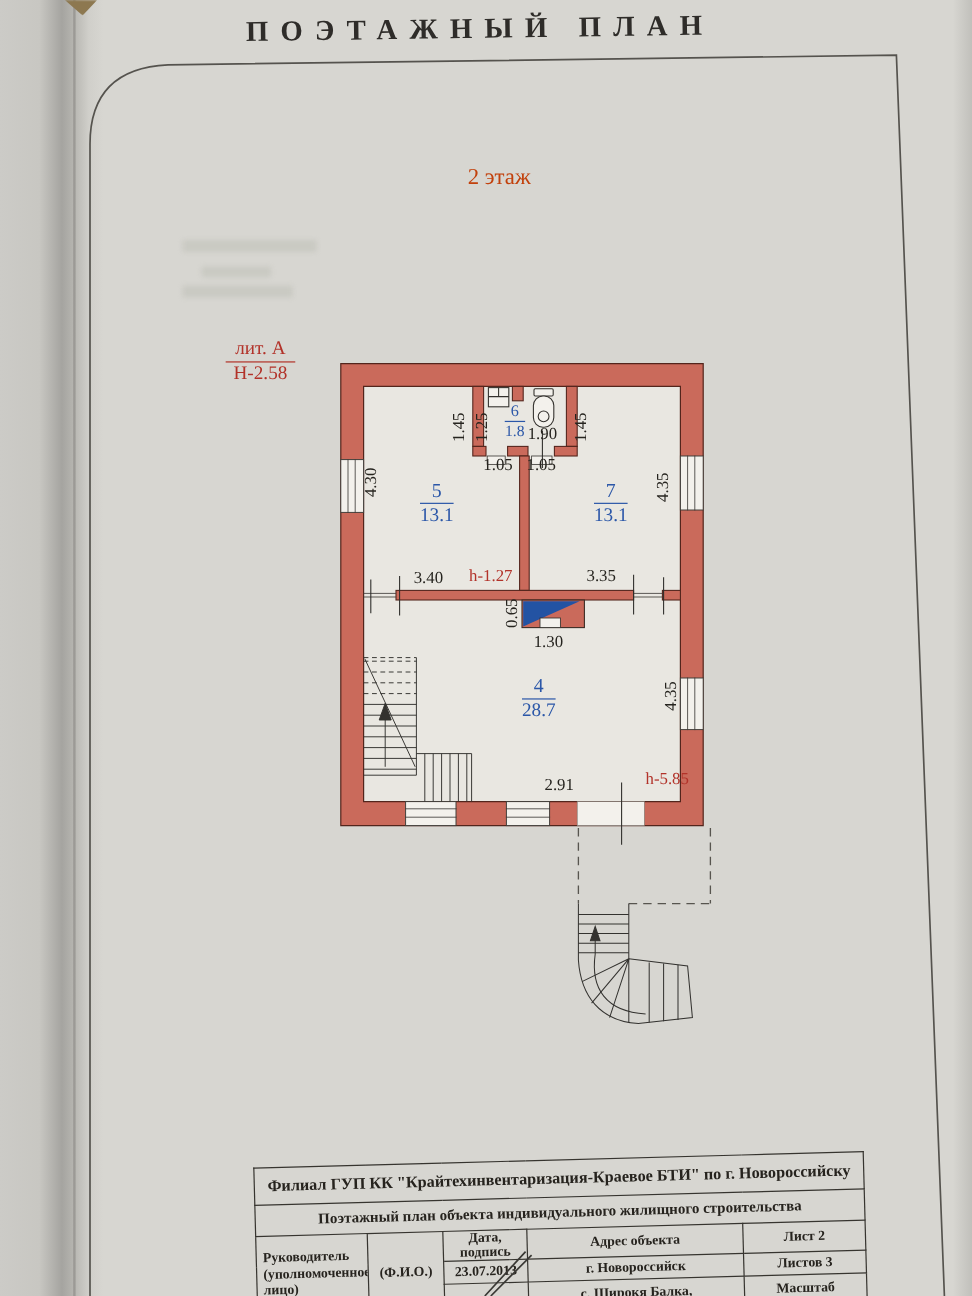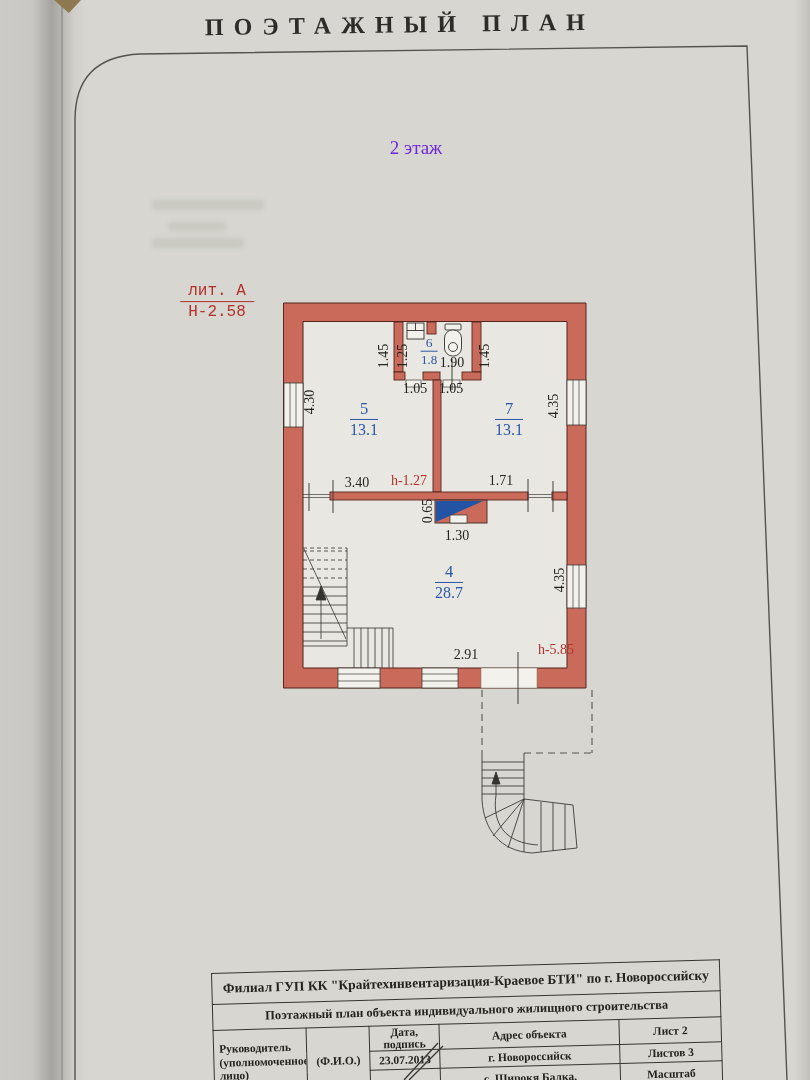--- a/index.html
+++ b/index.html
@@ -12,31 +12,31 @@
   .right-shade{position:absolute;top:0;right:0;width:16px;height:100%;
     background:linear-gradient(90deg,rgba(0,0,0,0) 0%,rgba(60,58,55,.14) 100%);}
   .binding-corner{position:absolute;left:54px;top:0;width:27px;height:13px;background:#8d7850;
     clip-path:polygon(0 0,100% 0,55% 100%);filter:blur(.7px);}
   .bleed{position:absolute;background:rgba(150,156,142,.20);filter:blur(2px);border-radius:2px;}
   svg{position:absolute;left:0;top:0;pointer-events:none;}
 
   
   .abs{position:absolute;transform:translate(-50%,-50%);white-space:nowrap;}
   .title{font-size:24px;font-weight:bold;color:#2e2c29;letter-spacing:.42em;transform:translate(-50%,-50%) rotate(-.8deg);}
-  .floor{font-size:19px;color:#6d28d9;}
+  .floor{font-size:19px;color:#c2410c;}
   .dim{font-size:14px;color:#26241f;}
   .rot{transform:translate(-50%,-50%) rotate(-90deg);}
   .red{color:#b23229;}
   .blue{color:#2b57a8;}
   .rlabel{position:absolute;transform:translate(-50%,-50%);text-align:center;line-height:1.08;}
   .rnum{display:block;border-bottom:1.4px solid currentColor;padding:0 8px 1px;}
   .rarea{display:block;padding-top:1px;}
   .r-big .rnum{font-size:16.5px}.r-big .rarea{font-size:16px}
   .r-sm  .rnum{font-size:13.5px;padding:0 5px 0}.r-sm .rarea{font-size:13px}
-  .liter{font-size:16px;line-height:1.15;font-family:Liberation Mono, monospace;}
+  .liter{font-size:16px;line-height:1.15;}
 
   
   .tb-wrap{position:absolute;left:211px;top:973px;width:509px;
     transform:rotate(-1.55deg);transform-origin:0 0;}
   table{width:100%;border-collapse:collapse;table-layout:fixed;color:#26231e;}
   td{border:1.2px solid #36342f;font-weight:bold;text-align:center;vertical-align:middle;
      padding:0 2px;overflow:hidden;}
   .r1{height:31px;font-size:13.5px;}
   .r2{height:26px;font-size:12.5px;}
   .r3{height:21px;font-size:11.5px;}
@@ -189,21 +189,21 @@
   <span class="abs dim rot" style="left:384px;top:356px">1.45</span>
   <span class="abs dim rot" style="left:403px;top:356px">1.25</span>
   <span class="abs dim" style="left:452px;top:363px">1.90</span>
   <span class="abs dim rot" style="left:485px;top:356px">1.45</span>
   <span class="abs dim" style="left:415px;top:389px">1.05</span>
   <span class="abs dim" style="left:451px;top:389px">1.05</span>
   <span class="abs dim rot" style="left:310px;top:402px">4.30</span>
   <span class="abs dim rot" style="left:554px;top:406px">4.35</span>
   <span class="abs dim" style="left:357px;top:483px">3.40</span>
   <span class="abs dim red" style="left:409px;top:481px">h-1.27</span>
-  <span class="abs dim" style="left:501px;top:481px">1.71</span>
+  <span class="abs dim" style="left:501px;top:481px">3.35</span>
   <span class="abs dim rot" style="left:428px;top:511px">0.65</span>
   <span class="abs dim" style="left:457px;top:536px">1.30</span>
   <span class="abs dim rot" style="left:560px;top:580px">4.35</span>
   <span class="abs dim" style="left:466px;top:655px">2.91</span>
   <span class="abs dim red" style="left:556px;top:650px">h-5.85</span>
 
   <div class="tb-wrap">
     <table>
       <colgroup>
           <col style="width:93px">

